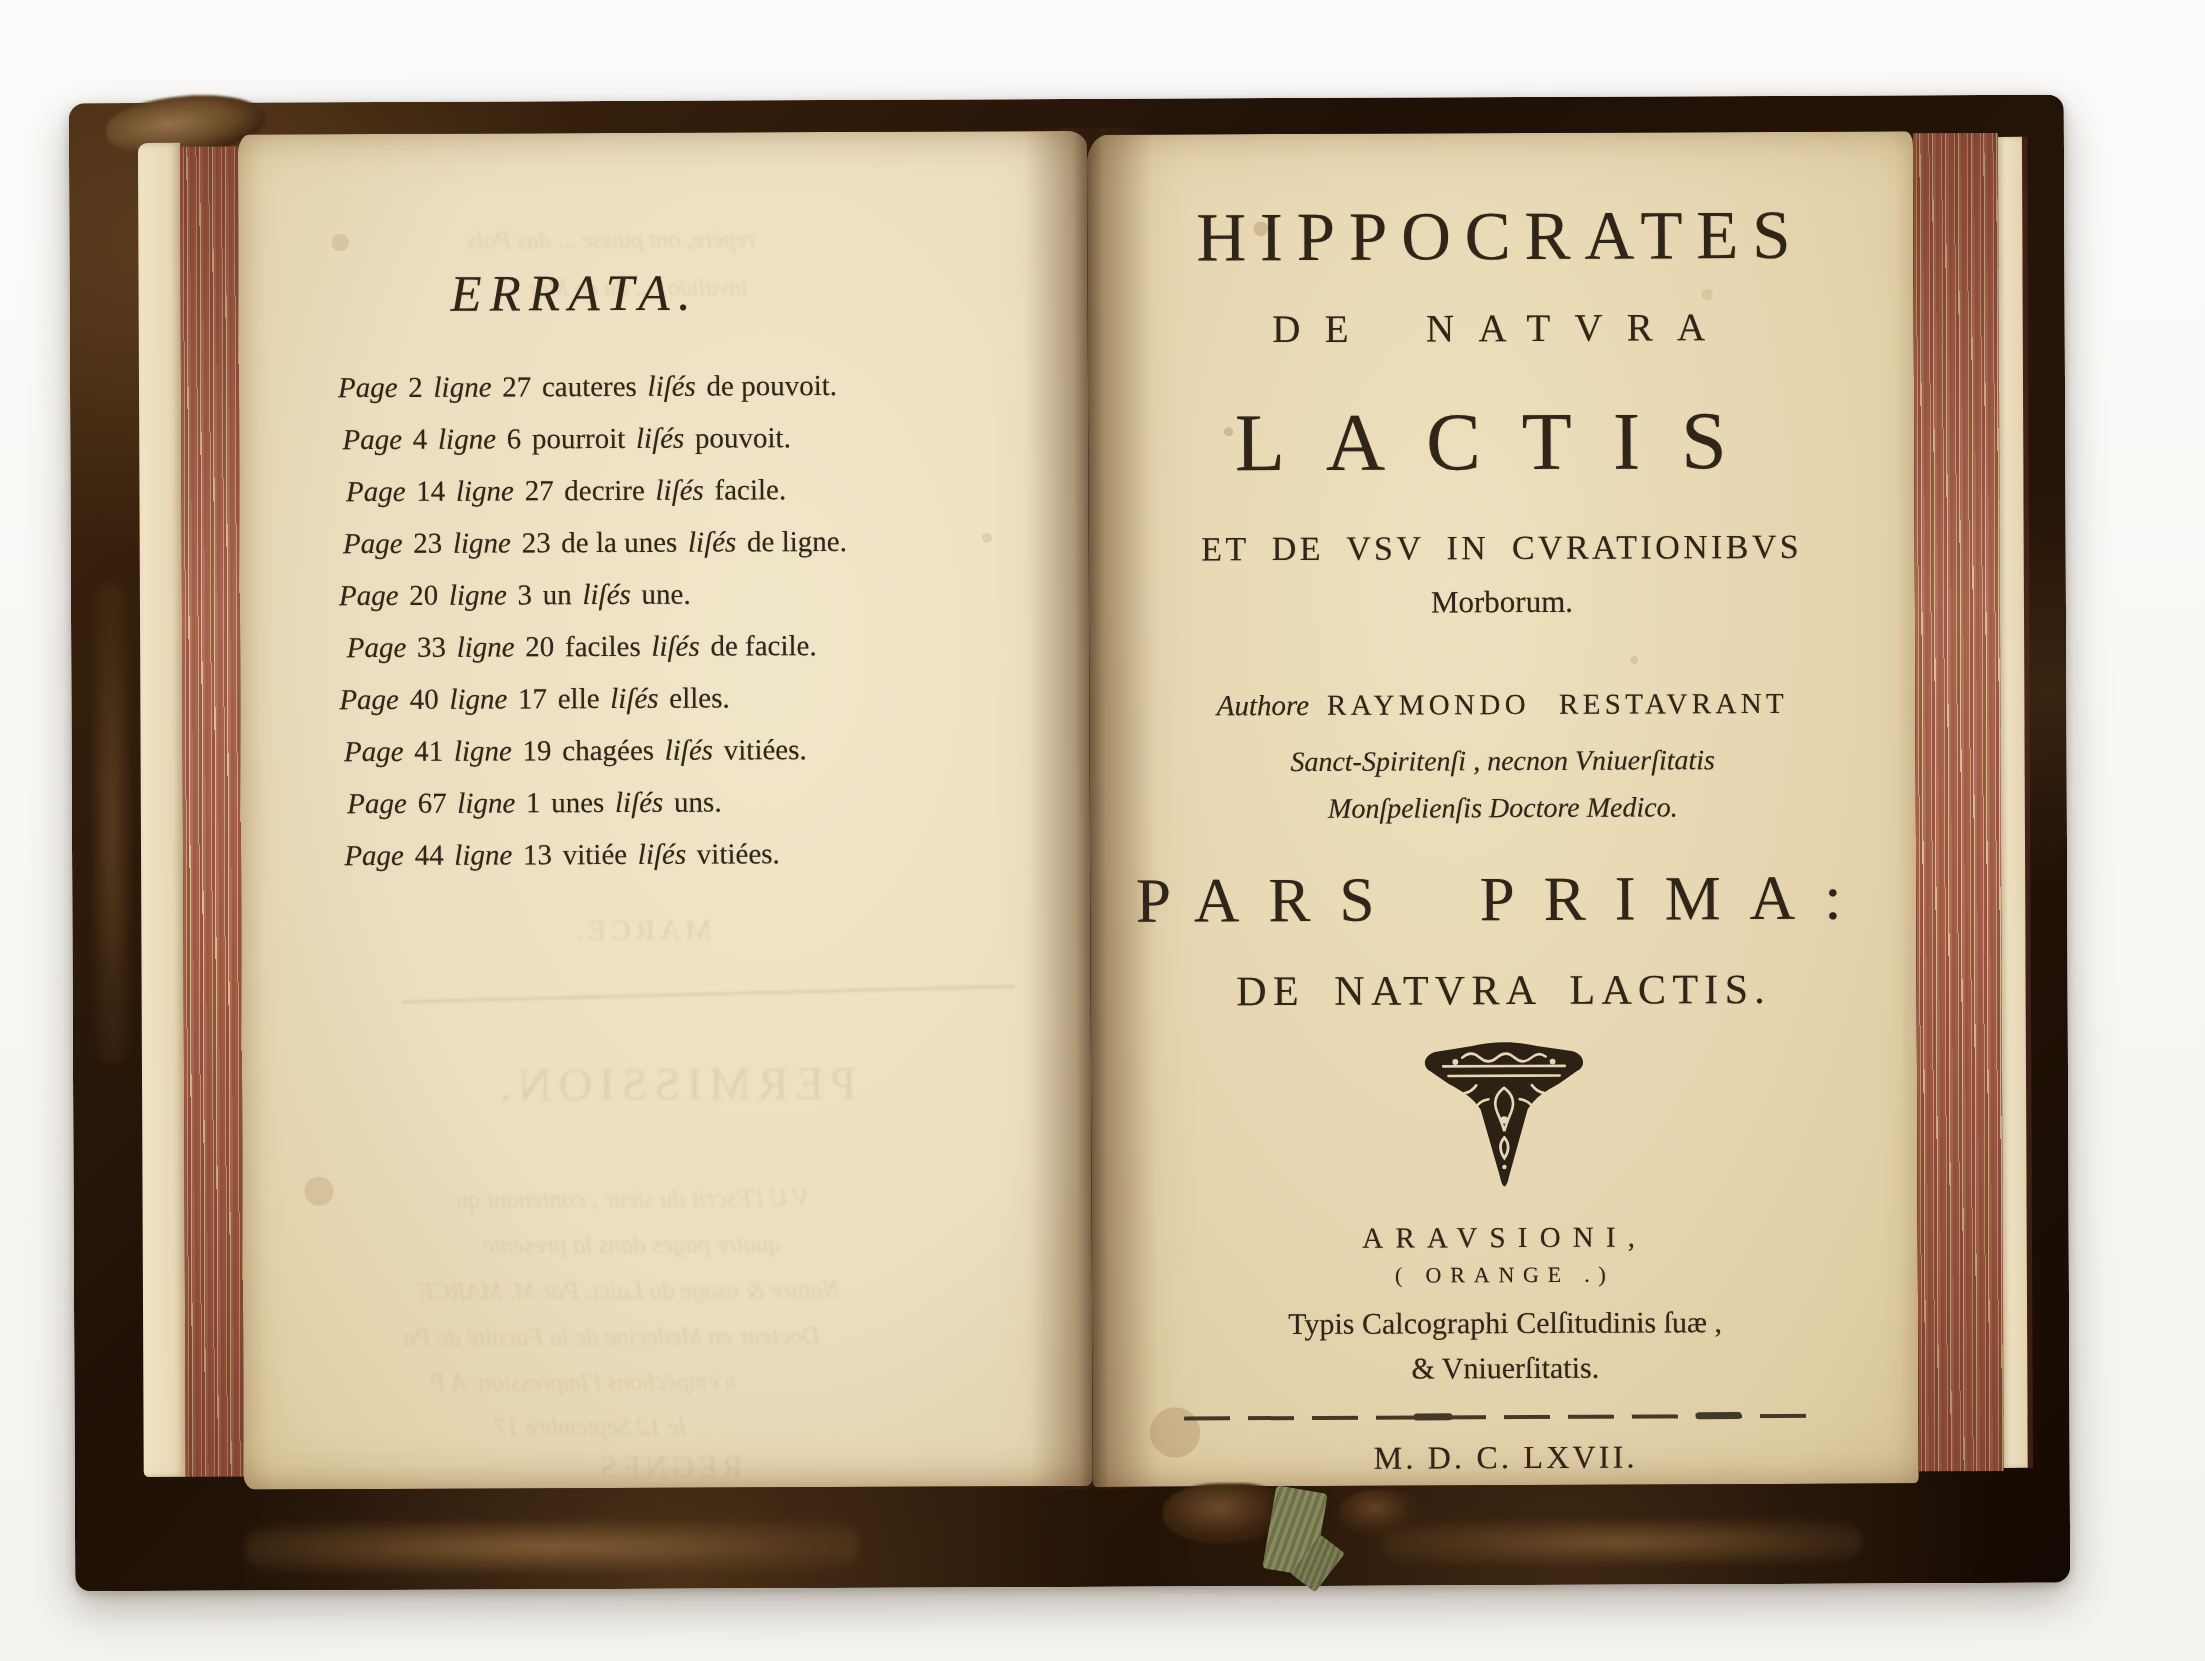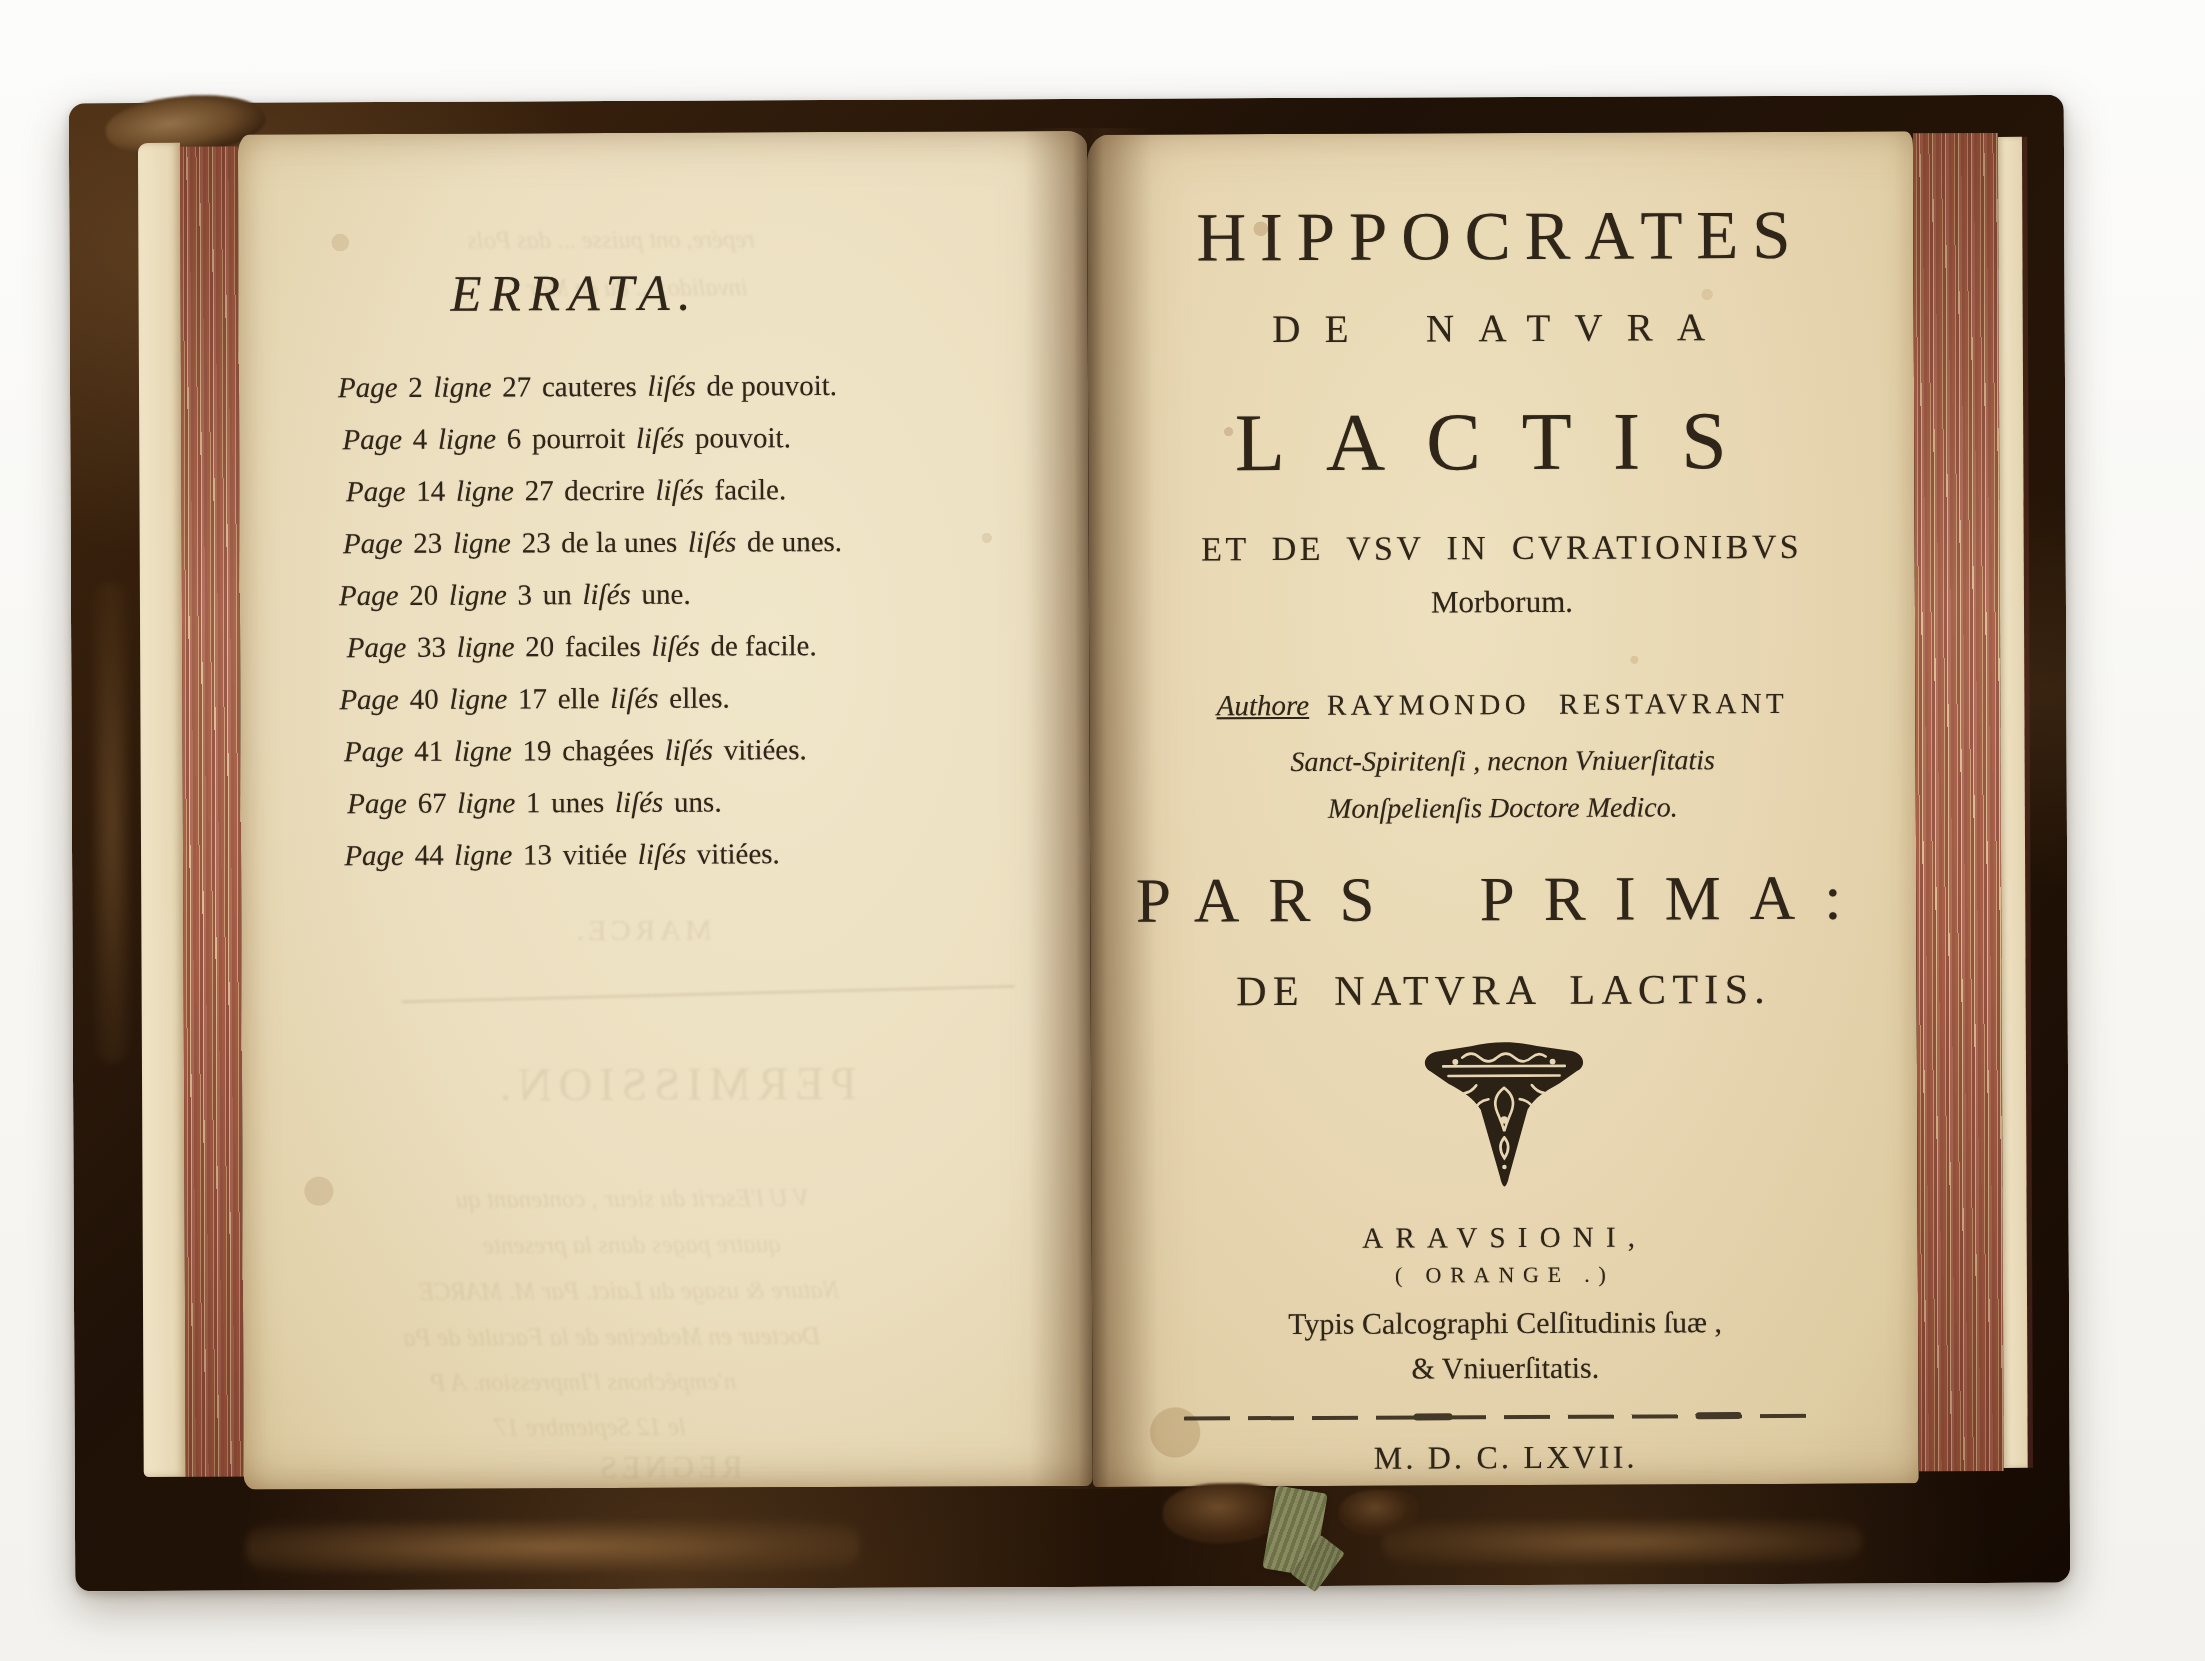--- a/index.html
+++ b/index.html
@@ -97,21 +97,21 @@
   .st-line{position:absolute;left:160px;top:860px;width:613px;height:2.7px;background:#8a7754;
     opacity:.16;filter:blur(1.1px);transform:rotate(-1.2deg);}
 
   .cblock{position:absolute;left:0;right:0;text-align:center;white-space:nowrap;}
   .t1{top:64px;font-size:69px;letter-spacing:.2em;}
   .t2{top:172px;font-size:39px;letter-spacing:.62em;word-spacing:.5em;}
   .t3{top:262px;font-size:82px;letter-spacing:.5em;}
   .t4{top:396px;font-size:34px;letter-spacing:.1em;word-spacing:.32em;}
   .t5{top:451px;font-size:31px;}
   .auth{top:555px;font-size:29px;}
-  .auth .it{font-style:italic;margin-right:18px;text-decoration:underline;}
+  .auth .it{font-style:italic;margin-right:18px;}
   .auth .name{letter-spacing:.15em;word-spacing:.6em;}
   .auth2{top:612px;font-size:28px;font-style:italic;}
   .auth3{top:659px;font-size:28px;font-style:italic;}
   .pars{top:730px;font-size:63px;letter-spacing:.46em;word-spacing:.5em;}
   .parsub{top:833px;font-size:42px;letter-spacing:.15em;word-spacing:.3em;}
   .orn{position:absolute;top:907px;left:50%;transform:translateX(-50%);width:176px;height:165px;}
   .city{top:1088px;font-size:29px;letter-spacing:.42em;}
   .cityalt{top:1129px;font-size:22px;letter-spacing:.4em;}
   .imp1{top:1173px;font-size:30px;}
   .imp2{top:1218px;font-size:30px;}
@@ -155,21 +155,21 @@
           <div class="st" style="left: 160px; top: 1190px; font-size: 25px;">Docteur en Medecine de la Faculté de Pa</div>
           <div class="st" style="left: 187px; top: 1235px; font-size: 25px;">n'empêchons l'Impression. A P</div>
           <div class="st" style="left: 251px; top: 1280px; font-size: 25px;">le 12 Septembre 17</div>
           <div class="st caps" style="left: 352px; top: 1317px; font-size: 31px;">REGNES</div>
         </div>
       <div class="errata-h ink">ERRATA.</div>
       <div class="errata-list ink">
           <div class="er-line"><span class="it">Page</span><span>2</span><span class="it">ligne</span><span>27</span><span>cauteres</span><span class="it">liſés</span><span>de pouvoit.</span></div>
           <div class="er-line"><span class="it">Page</span><span>4</span><span class="it">ligne</span><span>6</span><span>pourroit</span><span class="it">liſés</span><span>pouvoit.</span></div>
           <div class="er-line"><span class="it">Page</span><span>14</span><span class="it">ligne</span><span>27</span><span>decrire</span><span class="it">liſés</span><span>facile.</span></div>
-          <div class="er-line"><span class="it">Page</span><span>23</span><span class="it">ligne</span><span>23</span><span>de la unes</span><span class="it">liſés</span><span>de unes.</span></div>
+          <div class="er-line"><span class="it">Page</span><span>23</span><span class="it">ligne</span><span>23</span><span>de la unes</span><span class="it">liſés</span><span>de ligne.</span></div>
           <div class="er-line"><span class="it">Page</span><span>20</span><span class="it">ligne</span><span>3</span><span>un</span><span class="it">liſés</span><span>une.</span></div>
           <div class="er-line"><span class="it">Page</span><span>33</span><span class="it">ligne</span><span>20</span><span>faciles</span><span class="it">liſés</span><span>de facile.</span></div>
           <div class="er-line"><span class="it">Page</span><span>40</span><span class="it">ligne</span><span>17</span><span>elle</span><span class="it">liſés</span><span>elles.</span></div>
           <div class="er-line"><span class="it">Page</span><span>41</span><span class="it">ligne</span><span>19</span><span>chagées</span><span class="it">liſés</span><span>vitiées.</span></div>
           <div class="er-line"><span class="it">Page</span><span>67</span><span class="it">ligne</span><span>1</span><span>unes</span><span class="it">liſés</span><span>uns.</span></div>
           <div class="er-line"><span class="it">Page</span><span>44</span><span class="it">ligne</span><span>13</span><span>vitiée</span><span class="it">liſés</span><span>vitiées.</span></div>
         </div>
     </div>
 
     <div class="rp-content">

